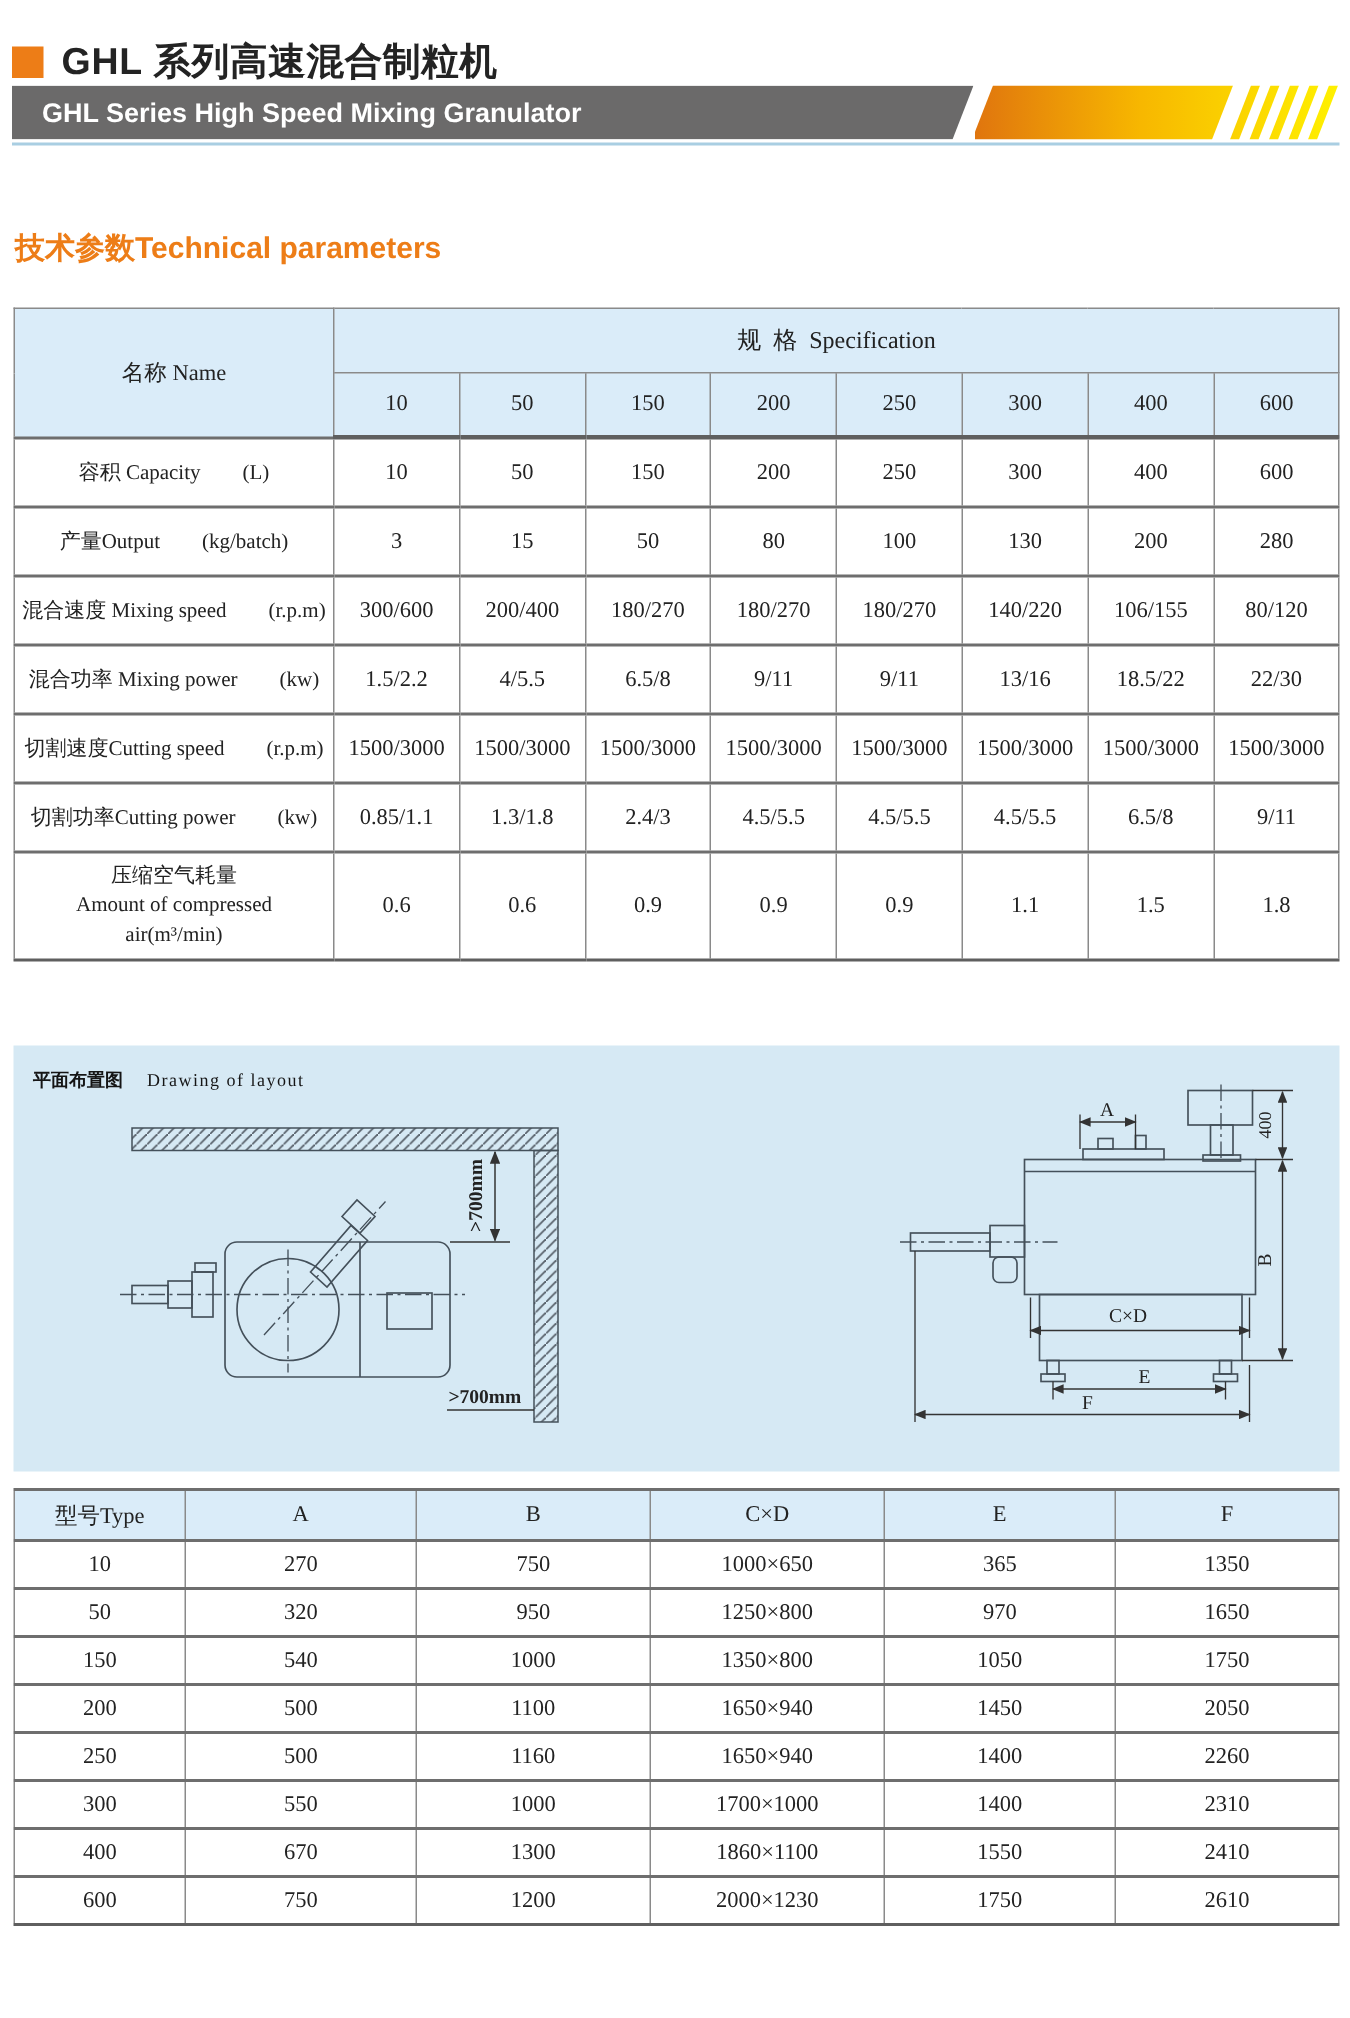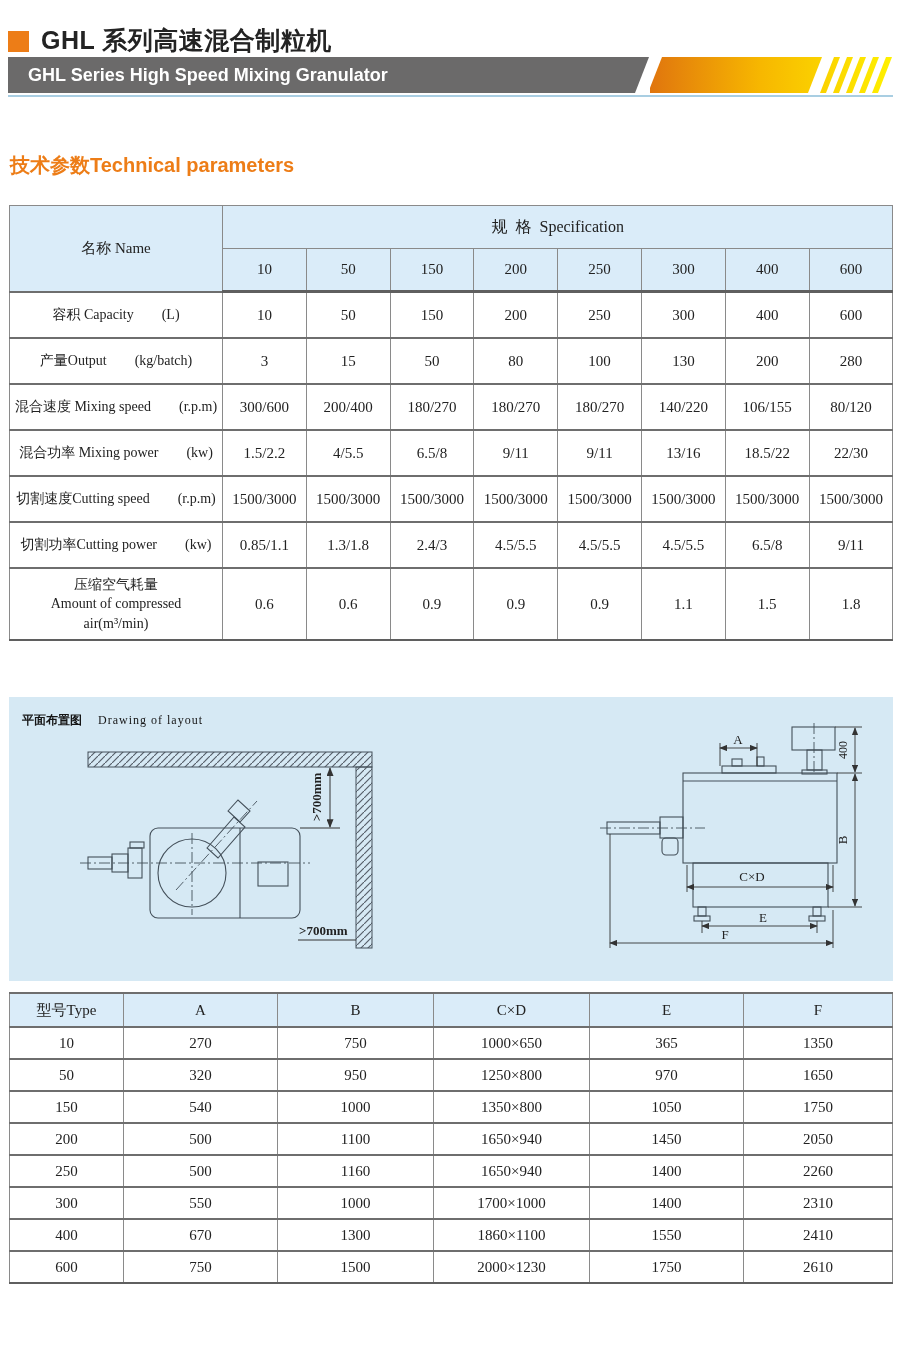--- a/index.html
+++ b/index.html
@@ -392,21 +392,21 @@
           <td>400</td>
           <td>670</td>
           <td>1300</td>
           <td>1860×1100</td>
           <td>1550</td>
           <td>2410</td>
         </tr>
         <tr>
           <td>600</td>
           <td>750</td>
-          <td>1500</td>
+          <td>1200</td>
           <td>2000×1230</td>
           <td>1750</td>
           <td>2610</td>
         </tr>
       </tbody>
   </table>
 
 </div>
 
 </body></html>

